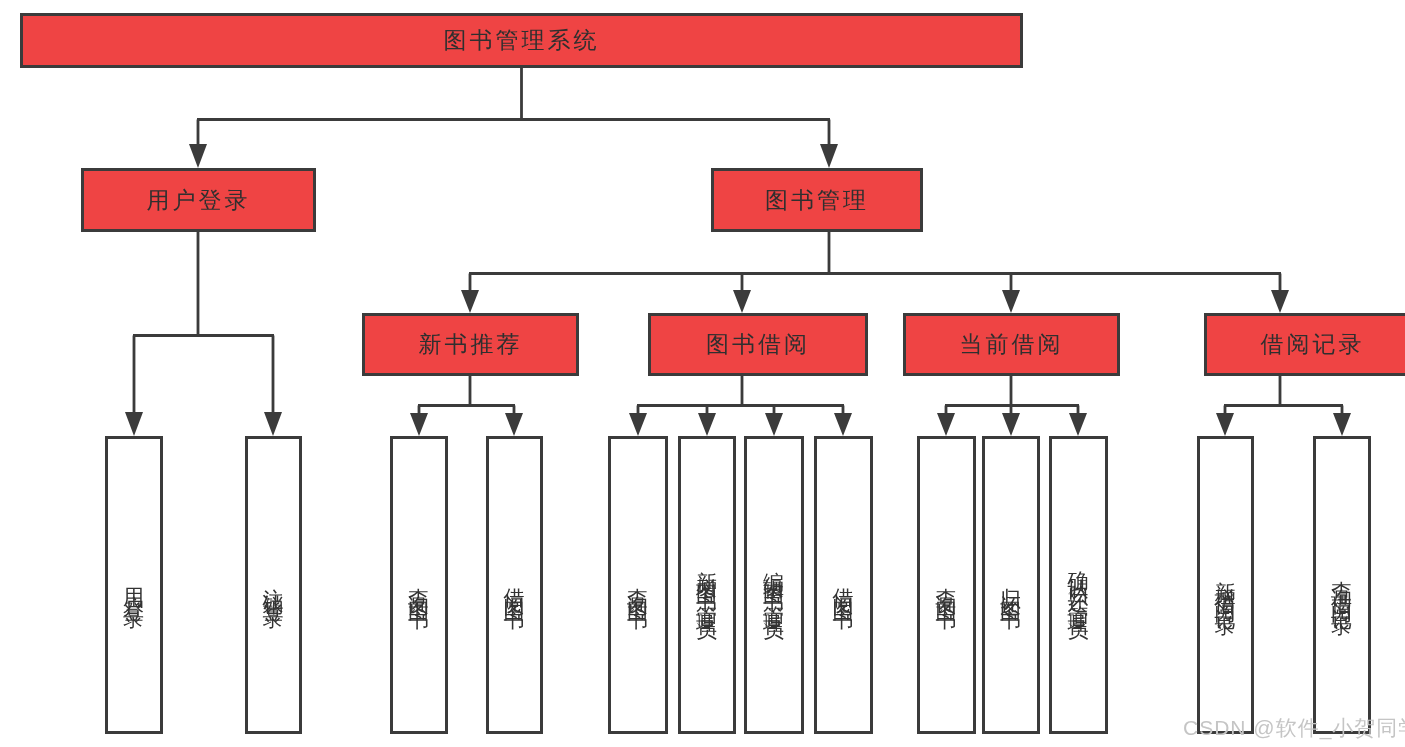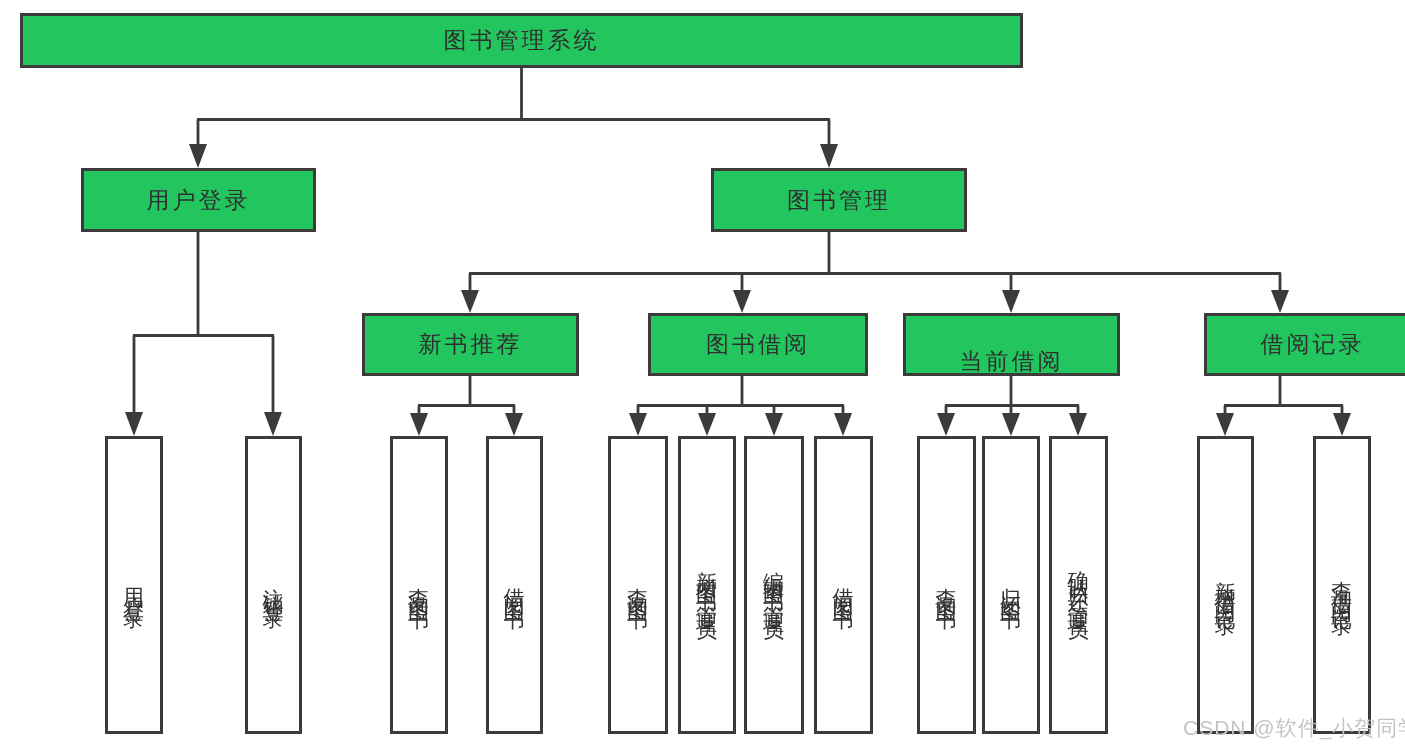--- a/index.html
+++ b/index.html
@@ -2,39 +2,39 @@
 <html><head>
 <meta charset="utf-8">
 <style>
   html,body{margin:0;padding:0;background:#ffffff;}
   .canvas{
     position:relative;width:1405px;height:747px;background:#ffffff;
     font-family:"Liberation Sans",sans-serif;color:#2f2f2f;overflow:hidden;
   }
   .connector-layer{position:absolute;left:0;top:0;width:1405px;height:747px;}
   .node{
-    position:absolute;box-sizing:border-box;border:3px solid #3b3b3b;background:#22c55e;
+    position:absolute;box-sizing:border-box;border:3px solid #3b3b3b;background:#ef4444;
     display:flex;align-items:center;justify-content:center;
     font-size:23px;letter-spacing:3px;line-height:1;white-space:nowrap;
   }
   .leaf{
     position:absolute;box-sizing:border-box;border:3px solid #3b3b3b;background:#ffffff;
     top:436px;height:298px;
     display:flex;align-items:center;justify-content:center;
   }
   .leaf .vtext{
     writing-mode:vertical-rl;text-orientation:mixed;
     font-size:21px;letter-spacing:7px;line-height:1;color:#333333;
   }
   .root-box{left:20px;top:13px;width:1003px;height:55px;}
   .n-user-login{left:81px;top:168px;width:235px;height:64px;}
-  .n-book-mgmt{left:711px;top:168px;width:256px;height:64px;justify-content:center;}
+  .n-book-mgmt{left:711px;top:168px;width:212px;height:64px;justify-content:center;}
   .n-new-book{left:362px;top:313px;width:217px;height:63px;}
   .n-book-borrow{left:648px;top:313px;width:220px;height:63px;}
-  .n-current-borrow{left:903px;top:313px;width:217px;height:63px;align-items:flex-end;}
+  .n-current-borrow{left:903px;top:313px;width:217px;height:63px;}
   .n-borrow-records{left:1172px;top:313px;width:217px;height:63px;margin-left:32px;}
   .lf1{left:105px;width:58px;}
   .lf2{left:245px;width:57px;}
   .lf3{left:390px;width:58px;}
   .lf4{left:486px;width:57px;}
   .lf5{left:608px;width:60px;}
   .lf6{left:678px;width:58px;}
   .lf7{left:744px;width:60px;}
   .lf8{left:814px;width:59px;}
   .lf9{left:917px;width:59px;}

